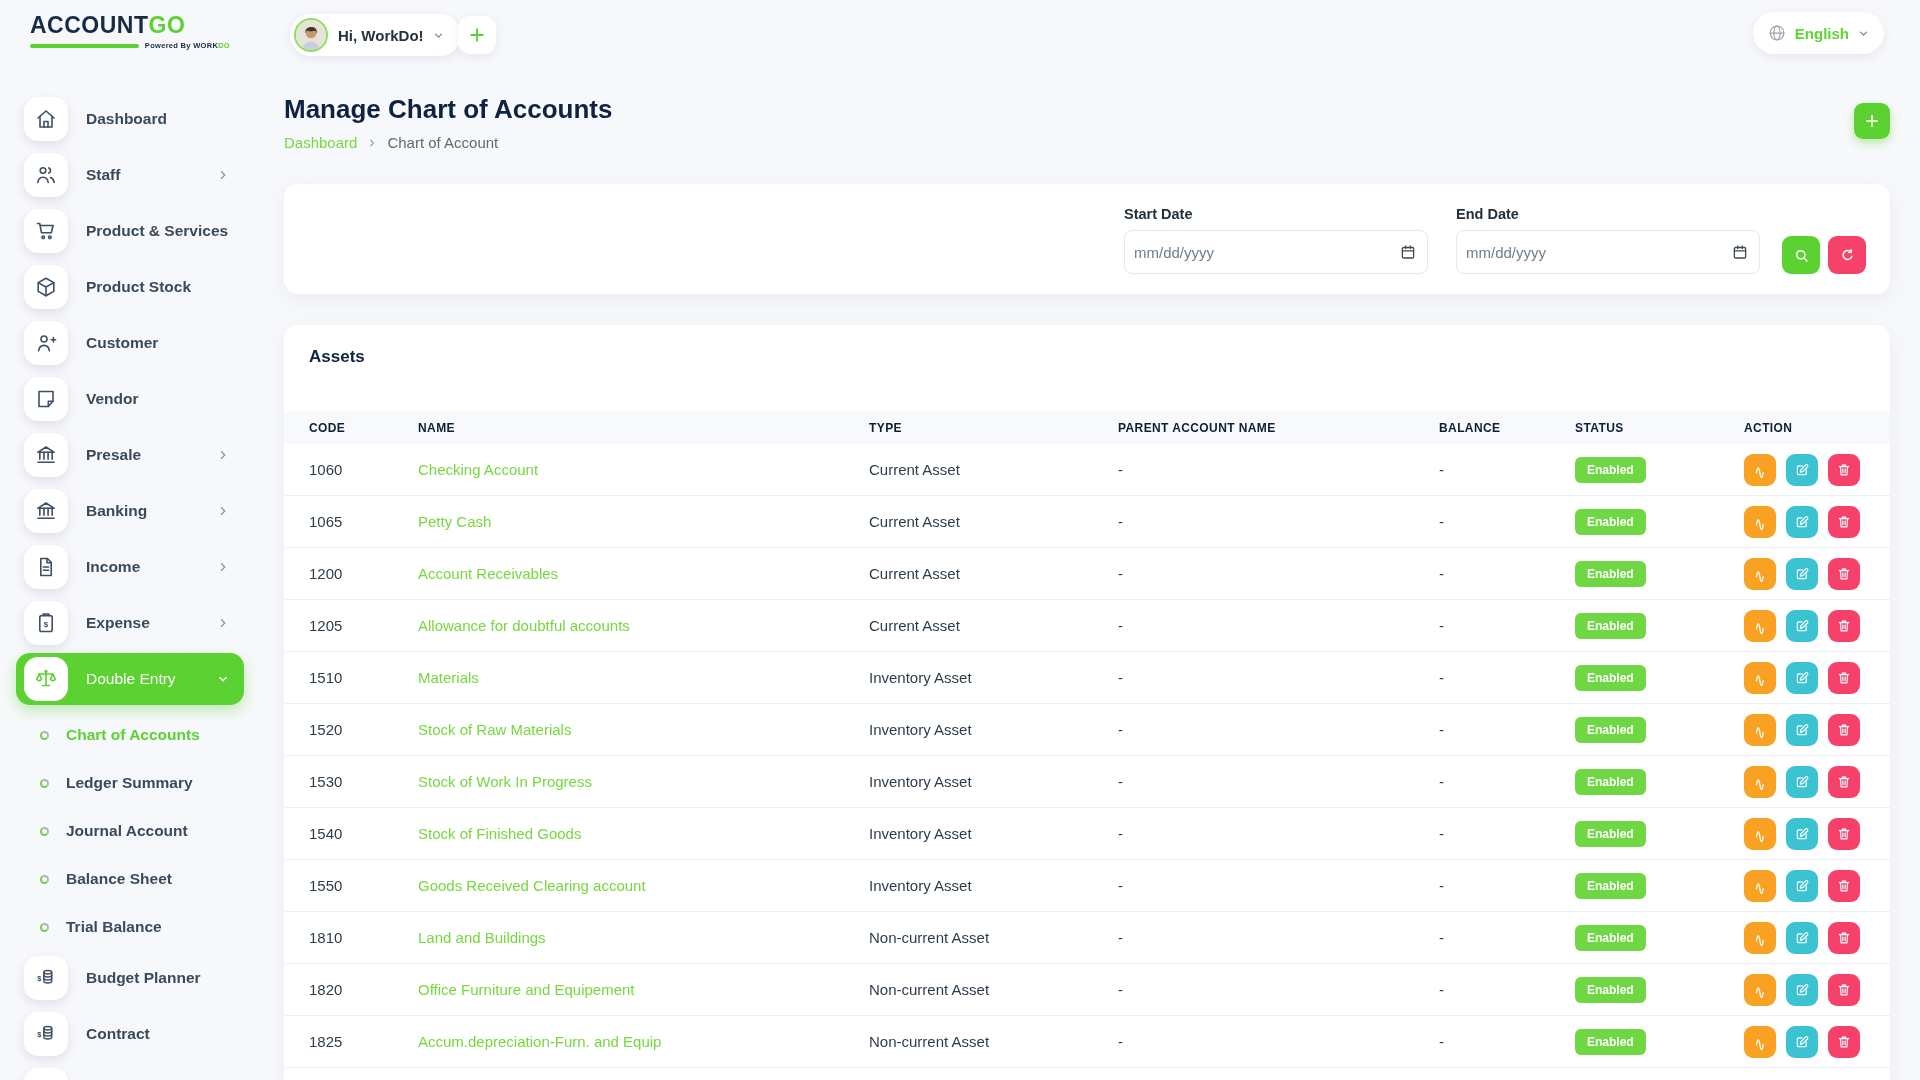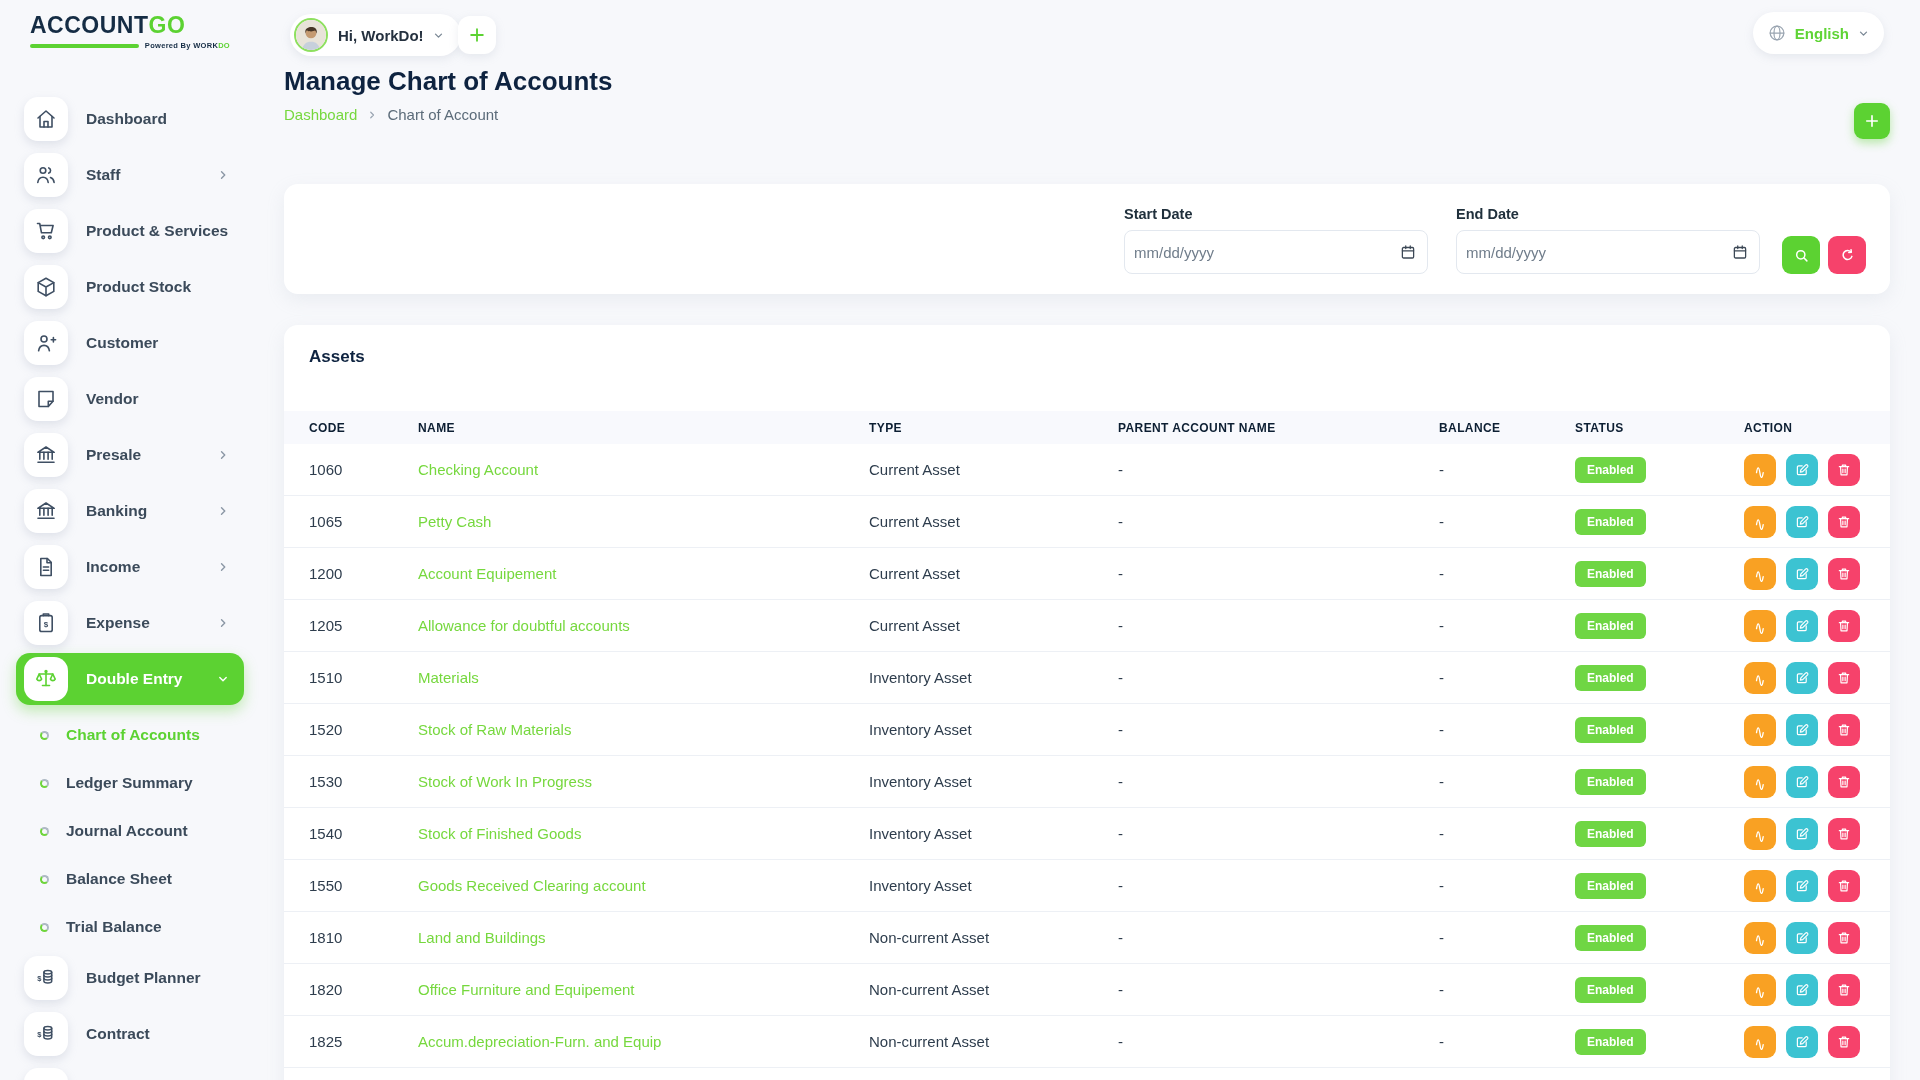--- a/index.html
+++ b/index.html
@@ -41,34 +41,34 @@
   .sidebar { position:absolute; left:0; top:0; width:260px; height:1080px; padding-top:97px; }
   .nav-item { display:flex; align-items:center; height:44px; margin:0 16px 12px 16px;
     border-radius:14px; padding-left:8px; cursor:pointer; }
   .nav-icon { width:44px; height:44px; background:#fff; border-radius:14px; flex:0 0 44px;
     box-shadow:0 4px 10px rgba(160,170,190,.28); color:#3f4f63; padding:10px; }
   .nav-label { font-size:15.5px; font-weight:600; color:#3b4a5a; margin-left:18px; white-space:nowrap; }
   .nav-chev { width:14px; height:14px; color:#8b97a5; margin-left:auto; margin-right:14px; }
   .nav-item.active { background:#5cd232; height:52px; margin-top:-4px; margin-bottom:8px;
     box-shadow:0 6px 14px rgba(92,210,50,.35); }
   .nav-item.active .nav-icon { box-shadow:none; color:#5cd232; }
-  .nav-item.active .nav-label { color:#fff; font-weight:700; }
+  .nav-item.active .nav-label { color:#fff; font-weight:400; }
   .nav-item.active .nav-chev { color:#fff; }
   .nav-children { margin-bottom:7px; }
   .nav-sub { display:flex; align-items:center; height:44px; margin:0 16px 4px 40px; cursor:pointer; }
   .bullet { width:9px; height:9px; border-radius:50%; border:2px solid #aeb9c4;
     border-left-color:#6fd53c; border-bottom-color:#6fd53c; flex:0 0 9px; }
   .nav-sub .sub-label { font-size:15.5px; font-weight:600; color:#3b4a5a; margin-left:17px; white-space:nowrap; }
   .nav-sub.active .sub-label { color:#5cd232; font-weight:700; }
   .nav-partial { height:30px; margin:0 16px 0 16px; padding-left:8px; display:flex; }
   .nav-partial .nav-icon { height:44px; }
 
   
   .main { position:absolute; left:284px; top:0; width:1606px; }
-  .page-title { font-size:26px; font-weight:700; color:#0e2340; margin-top:66px; }
+  .page-title { font-size:26px; font-weight:700; color:#0e2340; margin-top:94px; }
   .breadcrumb { display:flex; align-items:center; gap:9px; margin-top:9px; font-size:15px; }
   .breadcrumb a { color:#76d83e; text-decoration:none; cursor:pointer; }
   .breadcrumb .sep { width:12px; height:12px; color:#9aa5b1; }
   .breadcrumb .current { color:#5b6b79; }
   .page-add { position:absolute; right:0; top:103px; width:36px; height:36px; background:#5cd232;
     border:none; border-radius:9px; color:#fff; cursor:pointer; display:flex; align-items:center;
     justify-content:center; box-shadow:0 4px 10px rgba(92,210,50,.4); }
   .page-add .icon { width:18px; height:18px; }
 
   .card { background:#fff; border-radius:14px; box-shadow:0 6px 18px rgba(170,178,195,.16); }
@@ -493,21 +493,21 @@
                   <path d="M9.5 7V4.8h5V7"></path>
                   <path d="M6.8 7l.7 12.2h9l.7-12.2"></path>
                   <path d="M10.3 10.5v5.6M13.7 10.5v5.6"></path>
                 </svg>
               </span>
             </button>
           </div>
         </div>
         <div class="tgrid trow">
           <div class="td">1200</div>
-          <div class="td"><a class="name-link">Account Equipement</a></div>
+          <div class="td"><a class="name-link">Account Receivables</a></div>
           <div class="td">Current Asset</div>
           <div class="td">-</div>
           <div class="td">-</div>
           <div class="td"><span class="badge">Enabled</span></div>
           <div class="td td-actions">
             <button class="act orange">
               <span class="icon">
                 <svg viewBox="0 0 24 24" fill="none" stroke="currentColor" stroke-linecap="round" stroke-linejoin="round" stroke-width="2">
                   <path d="M6.8 16c1.6-9.5 3.4-9.5 5 0s3.4 9.5 5 0"></path>
                 </svg>

